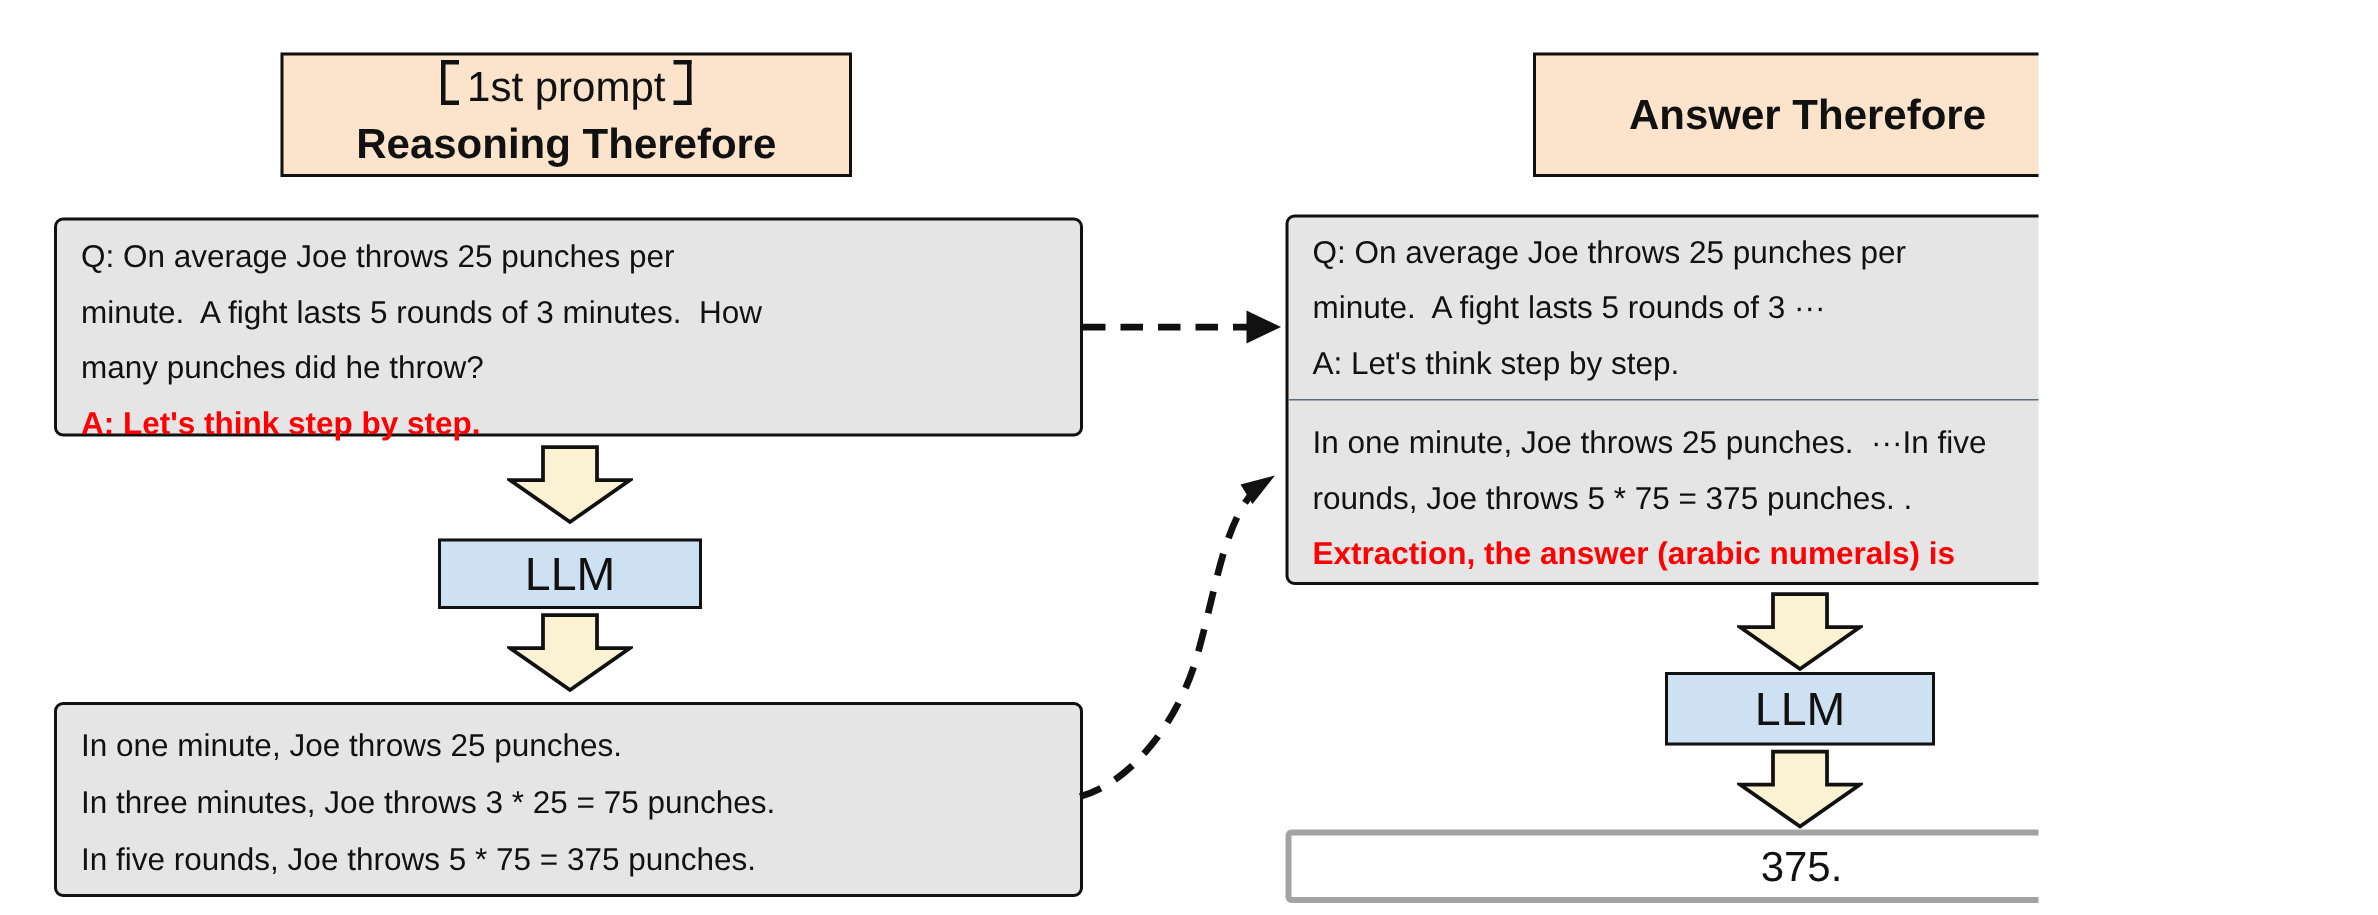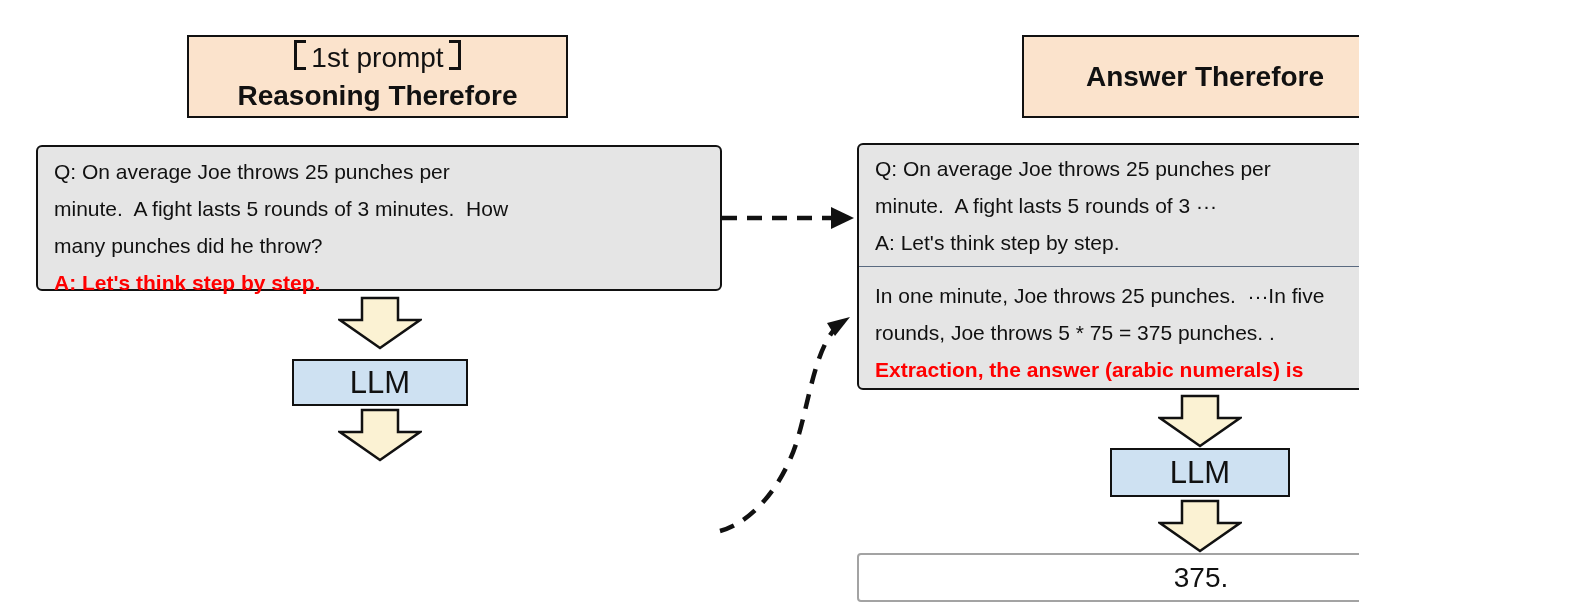--- a/index.html
+++ b/index.html
@@ -38,21 +38,21 @@
 
   
   .llm{
     background:#cee1f2;border:2px solid #111;
     display:flex;align-items:center;justify-content:center;
     font-size:31px;
   }
 
   
   .ansbox{
-    background:#fff;border:2px solid #a3a3a3;border-radius:4px;
+    background:#fff;border:4px solid #a3a3a3;border-radius:4px;
     display:flex;align-items:center;justify-content:center;font-size:28px;
   }
 
   .overlay{position:absolute;left:0;top:0;pointer-events:none;}
   svg{display:block;}
 </style>
 </head>
 <body>
 
 <div class="canvas">
@@ -76,20 +76,25 @@
   </svg>
 
   <div class="llm abs" style="left:292px;top:359px;width:176px;height:47px;">
     <span>LLM</span>
   </div>
 
   <svg class="abs" style="left:338px;top:408px;" width="84" height="54" viewBox="0 0 84 54">
     <path d="M24 2 L60 2 L60 24 L82 24 L42 52 L2 24 L24 24 Z" fill="#fbf2d3" stroke="#111" stroke-width="2.5"></path>
   </svg>
 
+  <div class="rbox abs" style="left:36px;top:468px;width:686px;height:130px;padding:9px 16px;line-height:38px;">
+    <div class="pre">In one minute, Joe throws 25 punches.
+In three minutes, Joe throws 3 * 25 = 75 punches.
+In five rounds, Joe throws 5 * 75 = 375 punches.</div>
+  </div>
 
   <div class="hdr abs" style="left:1022px;top:35px;width:366px;height:83px;">
     <div class="l2">Answer Therefore</div>
   </div>
 
   <div class="rbox abs" style="left:857px;top:143px;width:688px;height:247px;padding:0;display:flex;flex-direction:column;">
     <div class="sec1" style="height:121px;">Q: On average Joe throws 25 punches per
 minute.  A fight lasts 5 rounds of 3 ···
 A: Let's think step by step.</div>
     <div class="divider"></div>

